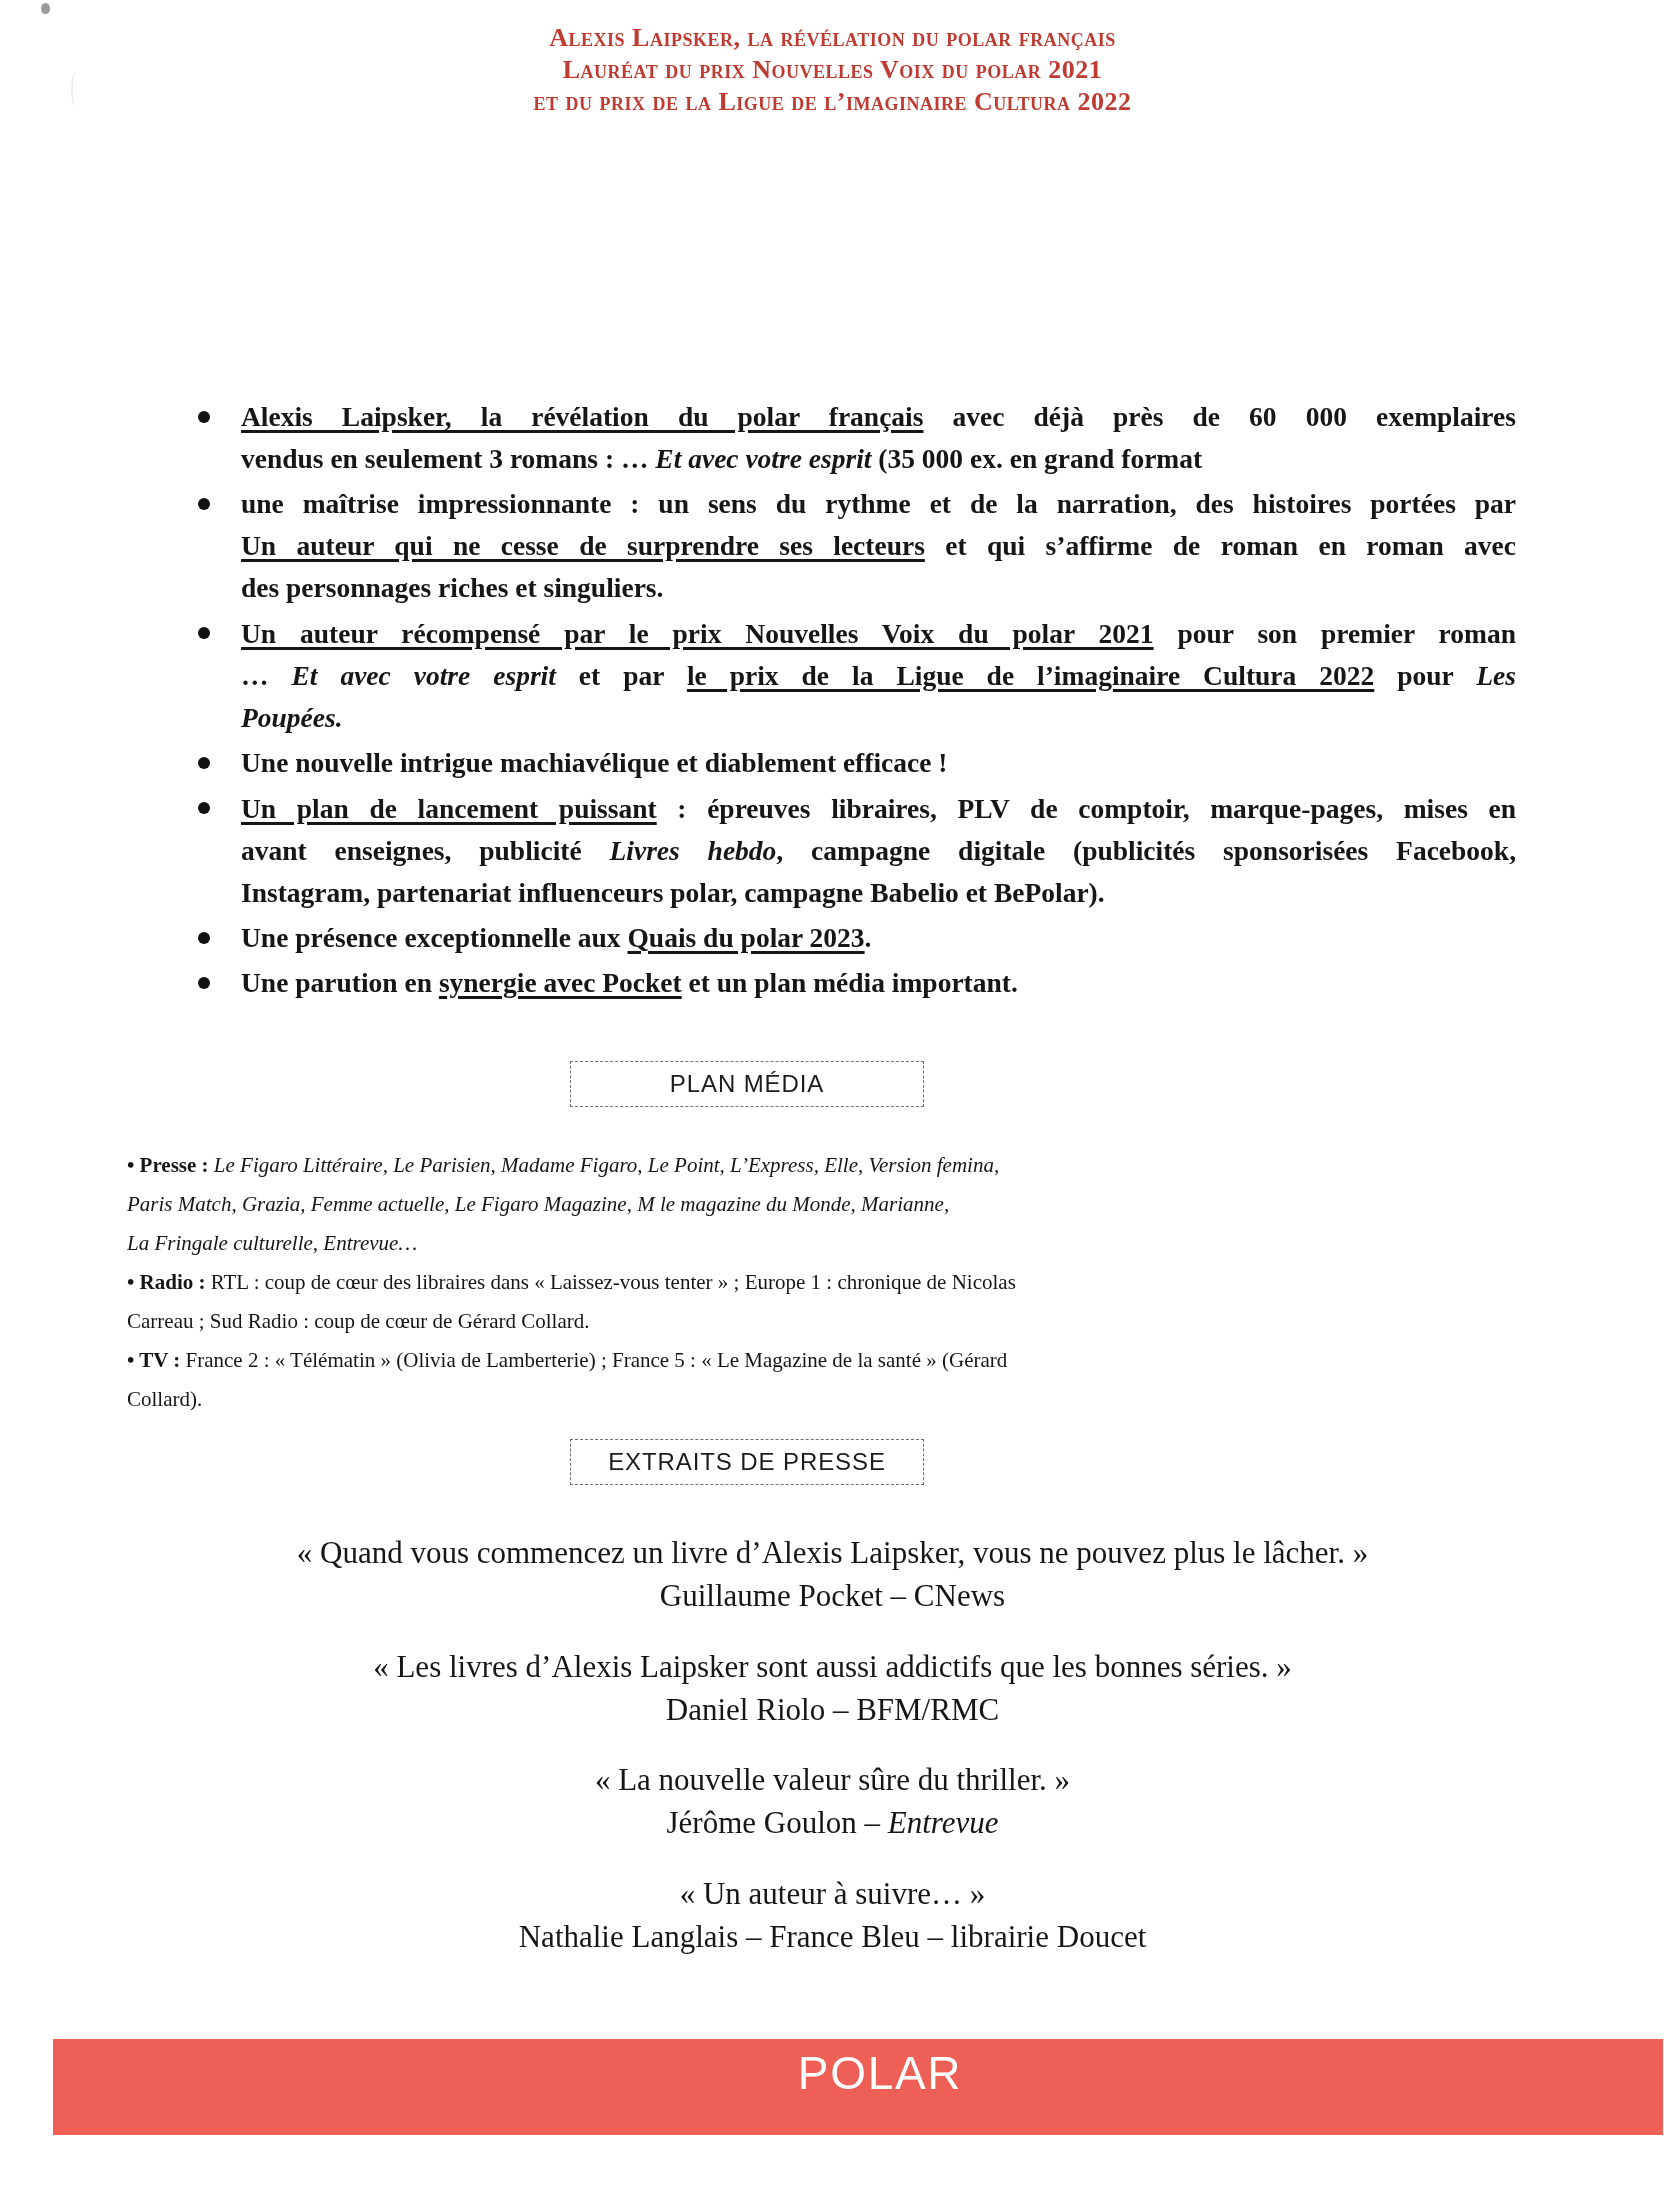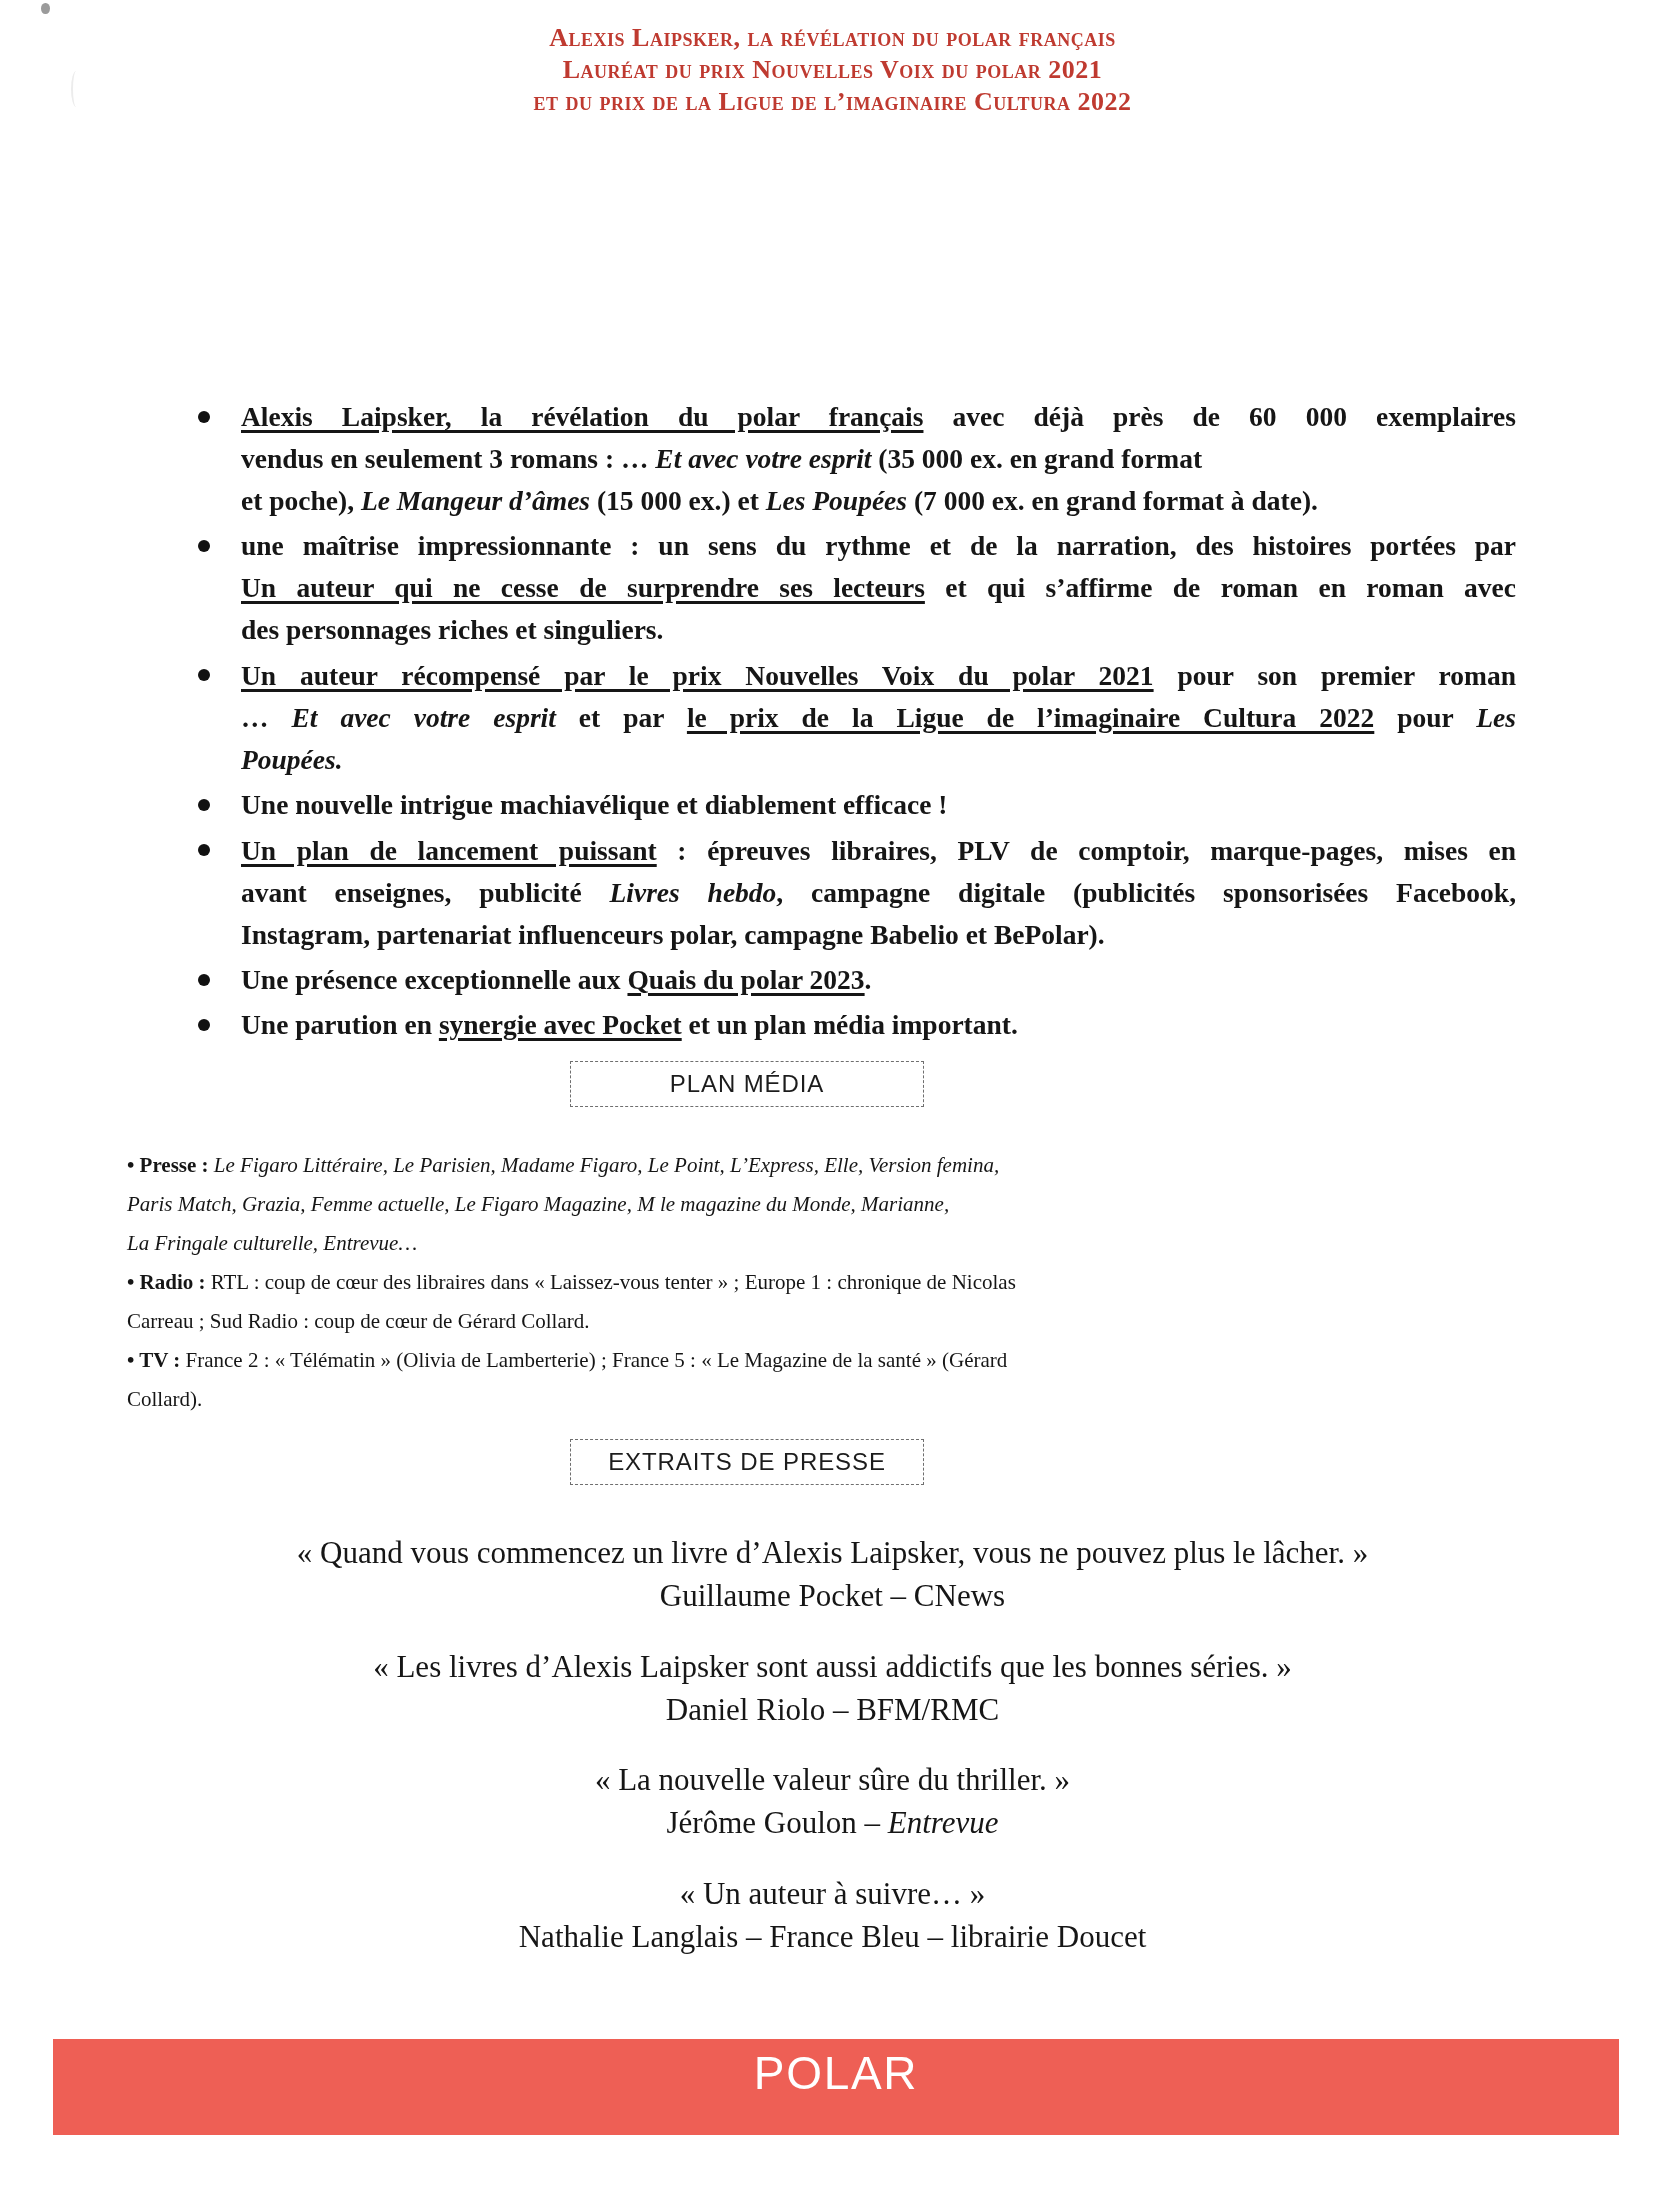--- a/index.html
+++ b/index.html
@@ -68,21 +68,20 @@
   </div>
 
   <div class="bullets" id="bullets">
       <div class="bullet">
         <span class="marker">
           <i></i>
         </span>
         <div class="blines">
           <div class="bline j"><span class="u">Alexis Laipsker, la révélation du polar français</span><span class=""> avec déjà près de 60&nbsp;000 exemplaires</span></div>
           <div class="bline"><span class="">vendus en seulement 3 romans : … </span><span class="i">Et avec votre esprit</span><span class=""> (35&nbsp;000 ex. en grand format</span></div>
-          <div class="bline"><span class="">et poche), </span><span class="i">Le Mangeur d’âmes</span><span class=""> (15&nbsp;000 ex.) et </span><span class="i">Les Poupées</span><span class=""> (7&nbsp;000 ex. en grand format à date).</span></div>
         </div>
       </div>
       <div class="bullet">
         <span class="marker">
           <i></i>
         </span>
         <div class="blines">
           <div class="bline j"><span class="">une maîtrise impressionnante : un sens du rythme et de la narration, des histoires portées par</span></div>
           <div class="bline j"><span class="u">Un auteur qui ne cesse de surprendre ses lecteurs</span><span class=""> et qui s’affirme de roman en roman avec</span></div>
           <div class="bline"><span class="">des personnages riches et singuliers.</span></div>
@@ -164,18 +163,18 @@
       <div class="quote">
         <div>« La nouvelle valeur sûre du thriller. »</div>
         <div><span class="">Jérôme Goulon – </span><span class="i">Entrevue</span></div>
       </div>
       <div class="quote">
         <div>« Un auteur à suivre… »</div>
         <div><span class="">Nathalie Langlais – France Bleu – librairie Doucet</span></div>
       </div>
     </div>
 
-  <div class="footer-band" id="footer-band" style="background: rgb(238, 95, 85);">
+  <div class="footer-band" id="footer-band" style="background: rgb(238, 95, 85); padding-left: 44px;">
     <div class="label">POLAR</div>
   </div>
 
 </div>
 
 
 </body></html>

